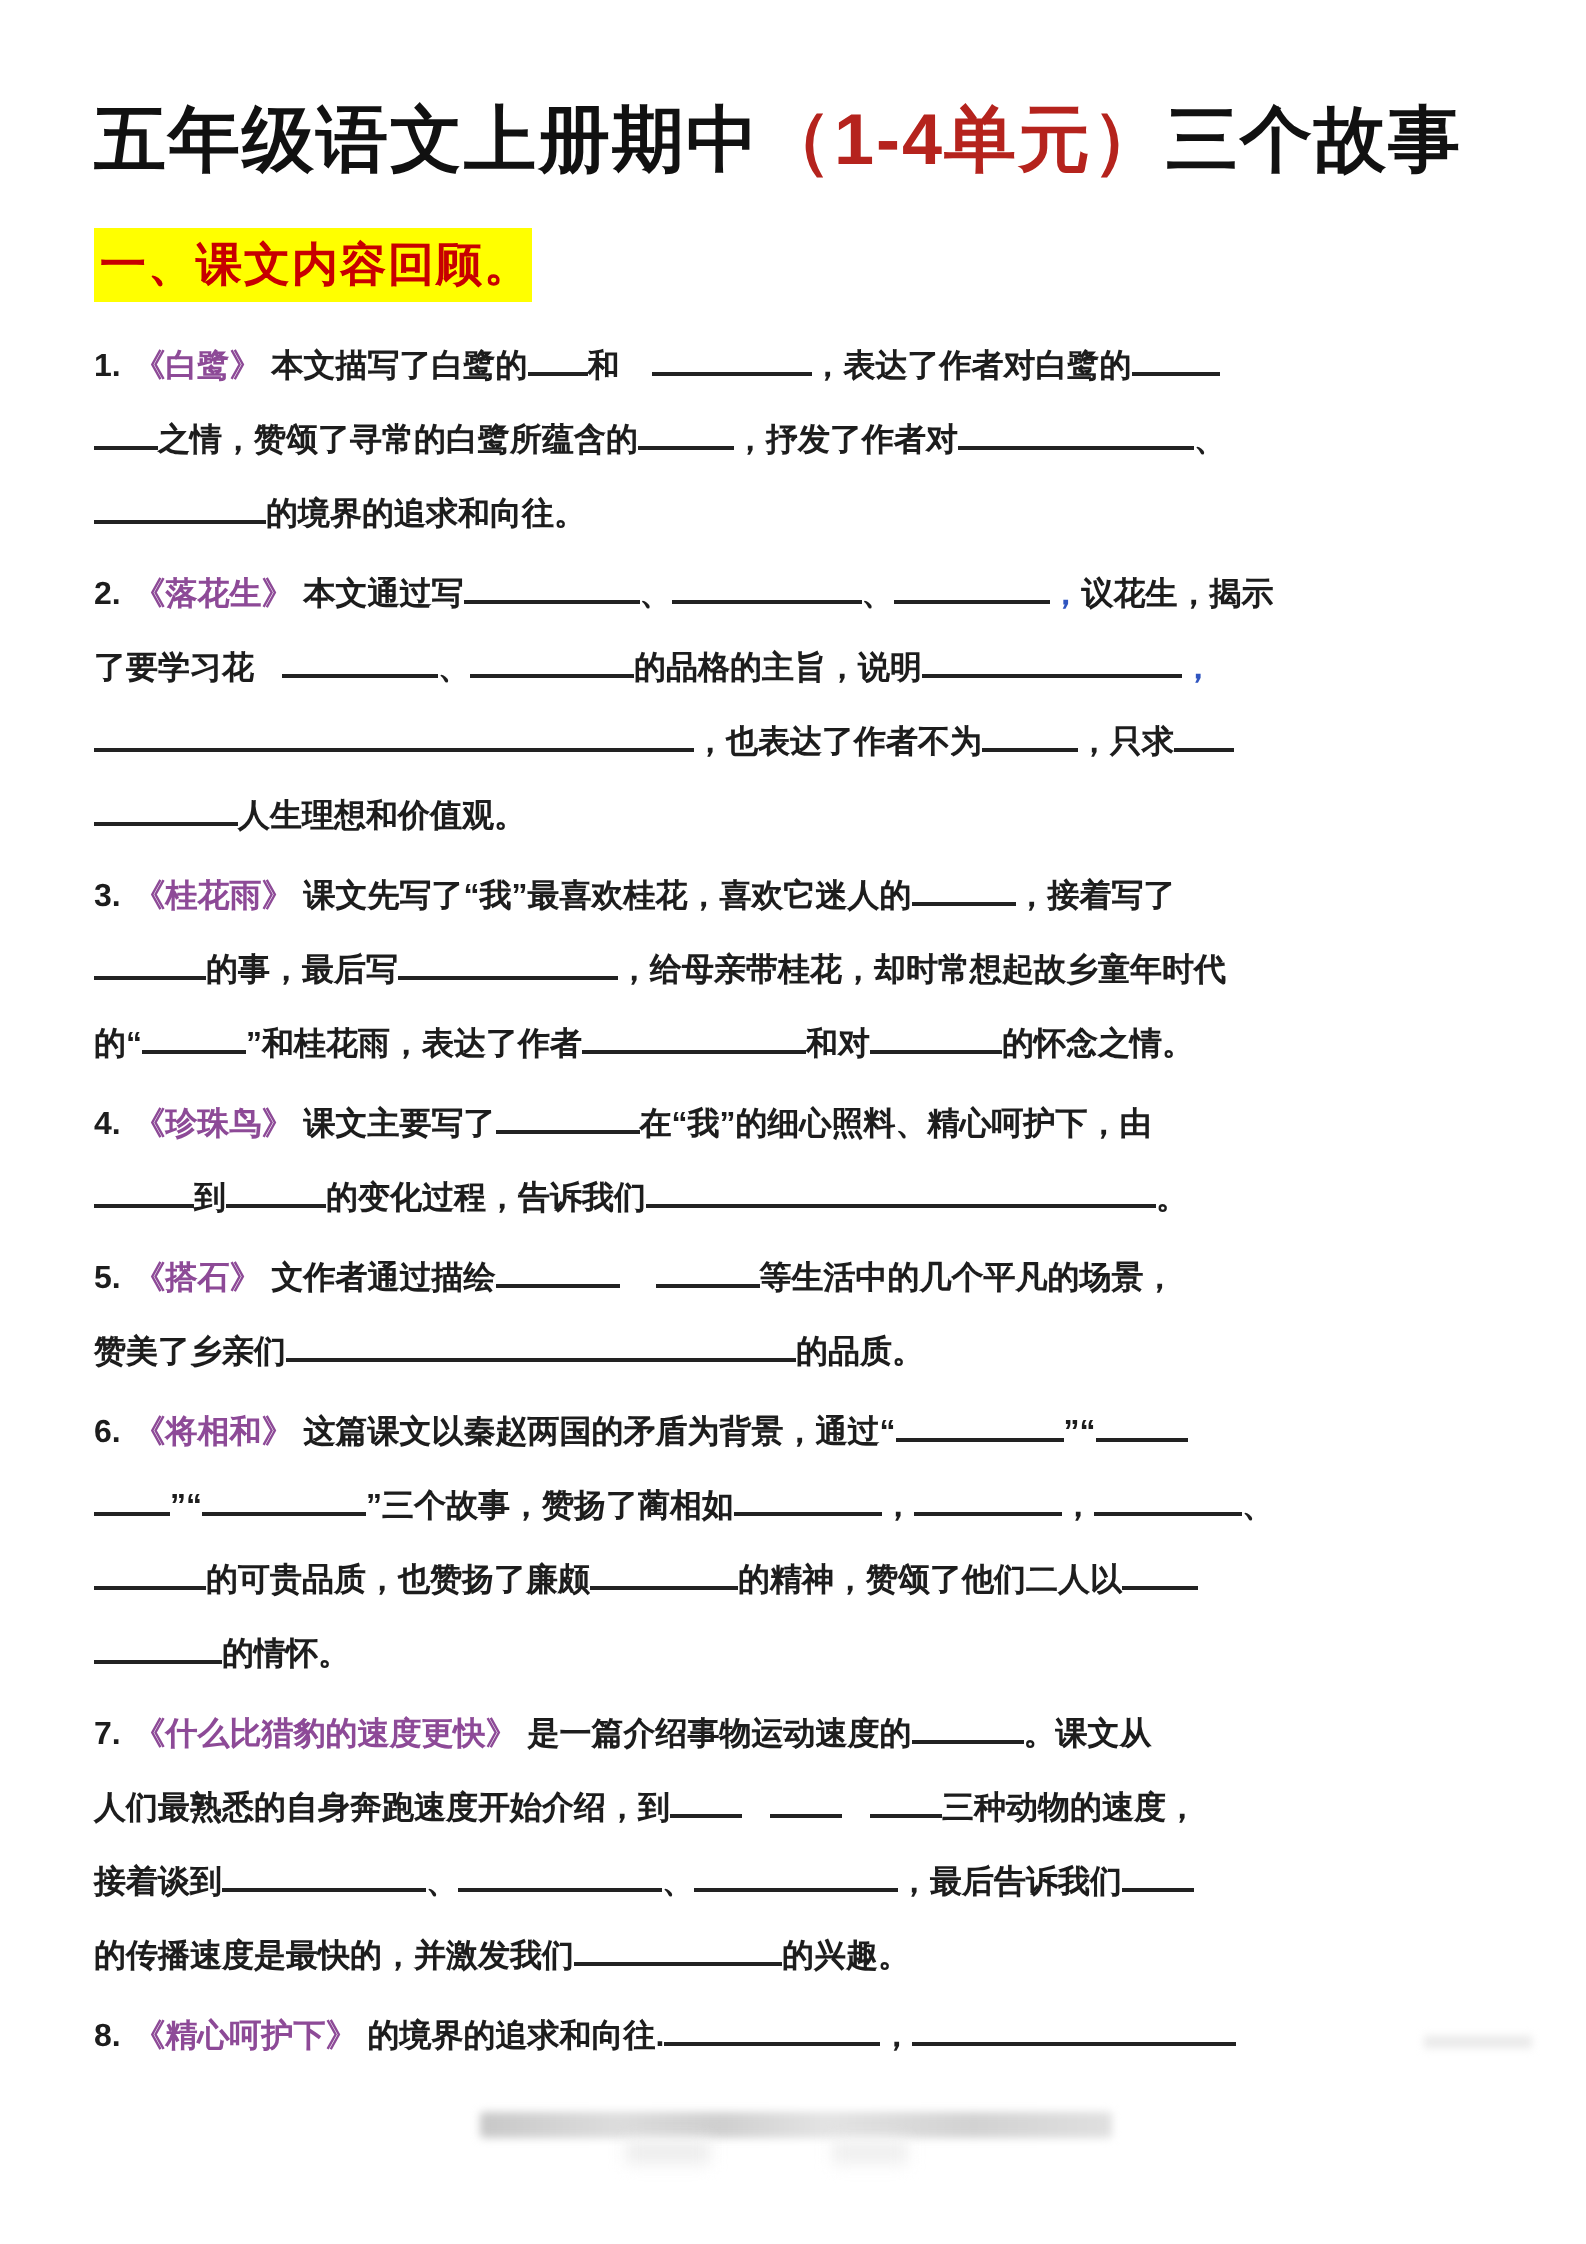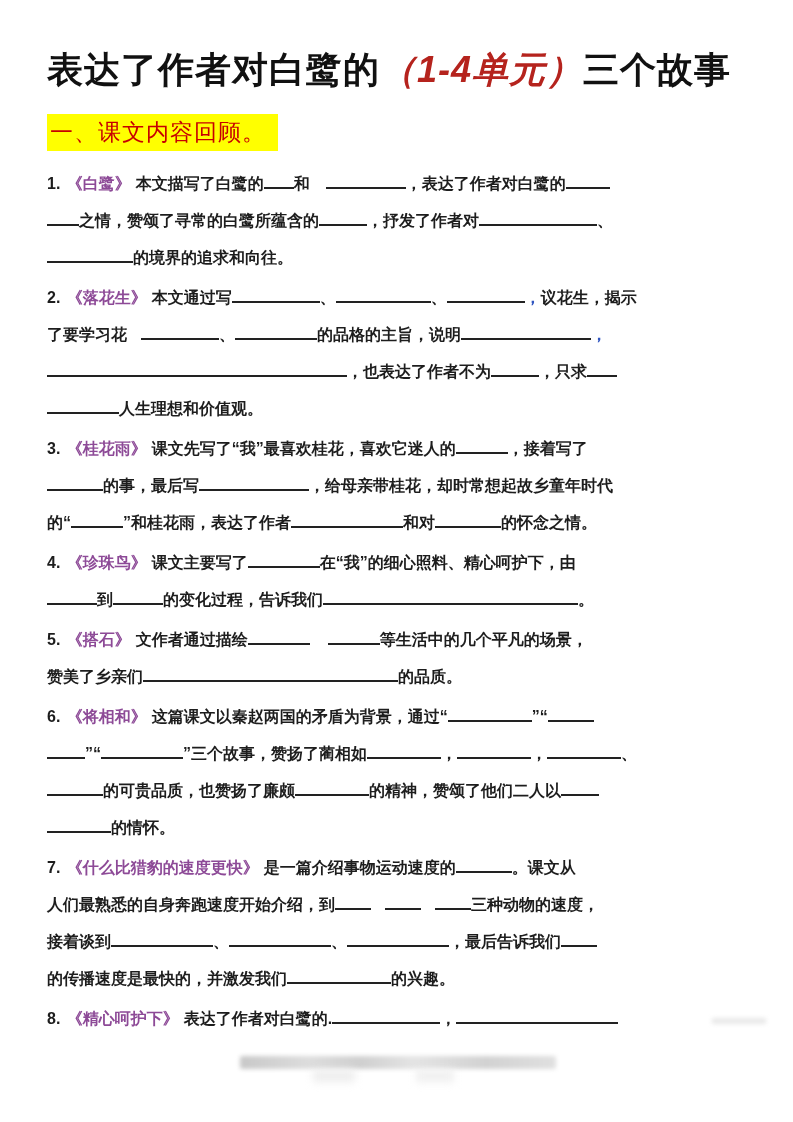--- a/index.html
+++ b/index.html
@@ -16,29 +16,29 @@
   .page { padding: 46px 40px 0 47px; }
 
   .title {
     margin: 0 0 19px 0;
     font-size: 36px;
     font-weight: 900;
     letter-spacing: 1px;
     color: #111111;
     white-space: nowrap;
   }
-  .title .accent { color: var(--title-accent, #b5231d); font-style: italic; }
+  .title .accent { color: var(--title-accent, #b5231d); }
 
   .heading {
     display: inline-block;
     background: var(--heading-highlight, #ffff00);
     color: var(--heading-red, #c70000);
     font-size: 23px;
-    font-weight: 400;
-    padding: 3px 12px 3px 3px;
+    font-weight: 700;
+    padding: 3px 0 3px 3px;
     margin: 0 0 14px 0;
     letter-spacing: 1px;
   }
 
   .items {
     font-size: 16px;
     line-height: 37px;
     font-weight: 600;
     width: 706px;
   }
@@ -75,33 +75,33 @@
   .wm-smudge {
     position: absolute; left: 712px; top: 1018px; width: 54px; height: 6px;
     background: #e9e9e9; filter: blur(2px);
   }
 </style>
 </head>
 <body style="--title-accent: #b5231d; --heading-red: #c70000; --heading-highlight: #ffff00; --lesson-purple: #8d4a97; --blue-comma: #2f55c0; --body-text: #1d1d1d; --blank-line: #222222;">
 
 <div class="page">
   <h1 class="title">
-    <span>表达了作者对白鹭的</span><span class="accent">（1-4单元）</span><span>三个故事</span>
+    <span>五年级语文上册期中</span><span class="accent">（1-4单元）</span><span>三个故事</span>
   </h1>
 
   <div class="heading">一、课文内容回顾。</div>
 
   <div class="items">
       <div class="item"><span class="num">1. </span><span class="lesson">《白鹭》</span><span class="txt">本文描写了白鹭的</span><span class="blank" style="width: 30px;"></span><span class="txt">和</span><span class="gap" style="width: 16px;"></span><span class="blank" style="width: 80px;"></span><span class="txt">，表达了作者对白鹭的</span><span class="blank" style="width: 44px;"></span><br><span class="blank" style="width: 32px;"></span><span class="txt">之情，赞颂了寻常的白鹭所蕴含的</span><span class="blank" style="width: 48px;"></span><span class="txt">，抒发了作者对</span><span class="blank" style="width: 118px;"></span><span class="txt">、</span><br><span class="blank" style="width: 86px;"></span><span class="txt">的境界的追求和向往。</span></div>
       <div class="item"><span class="num">2. </span><span class="lesson">《落花生》</span><span class="txt">本文通过写</span><span class="blank" style="width: 88px;"></span><span class="txt">、</span><span class="blank" style="width: 95px;"></span><span class="txt">、</span><span class="blank" style="width: 78px;"></span><span class="blue">，</span><span class="txt">议花生，揭示</span><br><span class="txt">了要学习花</span><span class="gap" style="width: 14px;"></span><span class="blank" style="width: 78px;"></span><span class="txt">、</span><span class="blank" style="width: 82px;"></span><span class="txt">的品格的主旨，说明</span><span class="blank" style="width: 130px;"></span><span class="blue">，</span><br><span class="blank" style="width: 300px;"></span><span class="txt">，也表达了作者不为</span><span class="blank" style="width: 48px;"></span><span class="txt">，只求</span><span class="blank" style="width: 30px;"></span><br><span class="blank" style="width: 72px;"></span><span class="txt">人生理想和价值观。</span></div>
       <div class="item"><span class="num">3. </span><span class="lesson">《桂花雨》</span><span class="txt">课文先写了“我”最喜欢桂花，喜欢它迷人的</span><span class="blank" style="width: 52px;"></span><span class="txt">，接着写了</span><br><span class="blank" style="width: 56px;"></span><span class="txt">的事，最后写</span><span class="blank" style="width: 110px;"></span><span class="txt">，给母亲带桂花，却时常想起故乡童年时代</span><br><span class="txt">的“</span><span class="blank" style="width: 52px;"></span><span class="txt">”和桂花雨，表达了作者</span><span class="blank" style="width: 112px;"></span><span class="txt">和对</span><span class="blank" style="width: 66px;"></span><span class="txt">的怀念之情。</span></div>
       <div class="item"><span class="num">4. </span><span class="lesson">《珍珠鸟》</span><span class="txt">课文主要写了</span><span class="blank" style="width: 72px;"></span><span class="txt">在“我”的细心照料、精心呵护下，由</span><br><span class="blank" style="width: 50px;"></span><span class="txt">到</span><span class="blank" style="width: 50px;"></span><span class="txt">的变化过程，告诉我们</span><span class="blank" style="width: 255px;"></span><span class="txt">。</span></div>
       <div class="item"><span class="num">5. </span><span class="lesson">《搭石》</span><span class="txt">文作者通过描绘</span><span class="blank" style="width: 62px;"></span><span class="gap" style="width: 18px;"></span><span class="blank" style="width: 52px;"></span><span class="txt">等生活中的几个平凡的场景，</span><br><span class="txt">赞美了乡亲们</span><span class="blank" style="width: 255px;"></span><span class="txt">的品质。</span></div>
       <div class="item"><span class="num">6. </span><span class="lesson">《将相和》</span><span class="txt">这篇课文以秦赵两国的矛盾为背景，通过“</span><span class="blank" style="width: 84px;"></span><span class="txt">”“</span><span class="blank" style="width: 46px;"></span><br><span class="blank" style="width: 38px;"></span><span class="txt">”“</span><span class="blank" style="width: 82px;"></span><span class="txt">”三个故事，赞扬了蔺相如</span><span class="blank" style="width: 74px;"></span><span class="txt">，</span><span class="blank" style="width: 74px;"></span><span class="txt">，</span><span class="blank" style="width: 74px;"></span><span class="txt">、</span><br><span class="blank" style="width: 56px;"></span><span class="txt">的可贵品质，也赞扬了廉颇</span><span class="blank" style="width: 74px;"></span><span class="txt">的精神，赞颂了他们二人以</span><span class="blank" style="width: 38px;"></span><br><span class="blank" style="width: 64px;"></span><span class="txt">的情怀。</span></div>
       <div class="item"><span class="num">7. </span><span class="lesson">《什么比猎豹的速度更快》</span><span class="txt">是一篇介绍事物运动速度的</span><span class="blank" style="width: 56px;"></span><span class="txt">。课文从</span><br><span class="txt">人们最熟悉的自身奔跑速度开始介绍，到</span><span class="blank" style="width: 36px;"></span><span class="gap" style="width: 14px;"></span><span class="blank" style="width: 36px;"></span><span class="gap" style="width: 14px;"></span><span class="blank" style="width: 36px;"></span><span class="txt">三种动物的速度，</span><br><span class="txt">接着谈到</span><span class="blank" style="width: 102px;"></span><span class="txt">、</span><span class="blank" style="width: 102px;"></span><span class="txt">、</span><span class="blank" style="width: 102px;"></span><span class="txt">，最后告诉我们</span><span class="blank" style="width: 36px;"></span><br><span class="txt">的传播速度是最快的，并激发我们</span><span class="blank" style="width: 104px;"></span><span class="txt">的兴趣。</span></div>
-      <div class="item"><span class="num">8. </span><span class="lesson">《精心呵护下》</span><span class="txt">表达了作者对白鹭的.</span><span class="blank" style="width: 108px;"></span><span class="txt">，</span><span class="blank" style="width: 162px;"></span></div>
+      <div class="item"><span class="num">8. </span><span class="lesson">《精心呵护下》</span><span class="txt">的境界的追求和向往.</span><span class="blank" style="width: 108px;"></span><span class="txt">，</span><span class="blank" style="width: 162px;"></span></div>
     </div>
 </div>
 
 <div class="wm-strip"></div>
 <div class="wm-blob-1"></div>
 <div class="wm-blob-2"></div>
 <div class="wm-smudge"></div>
 
 </body></html>

